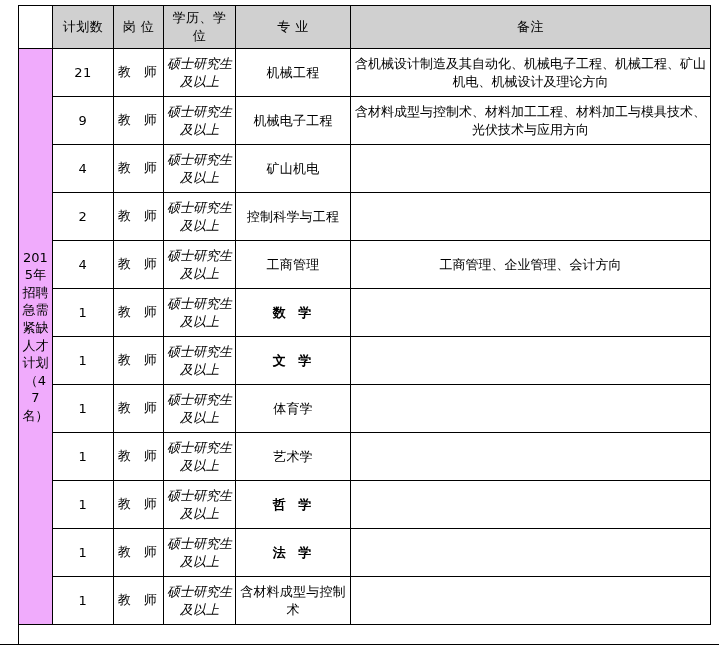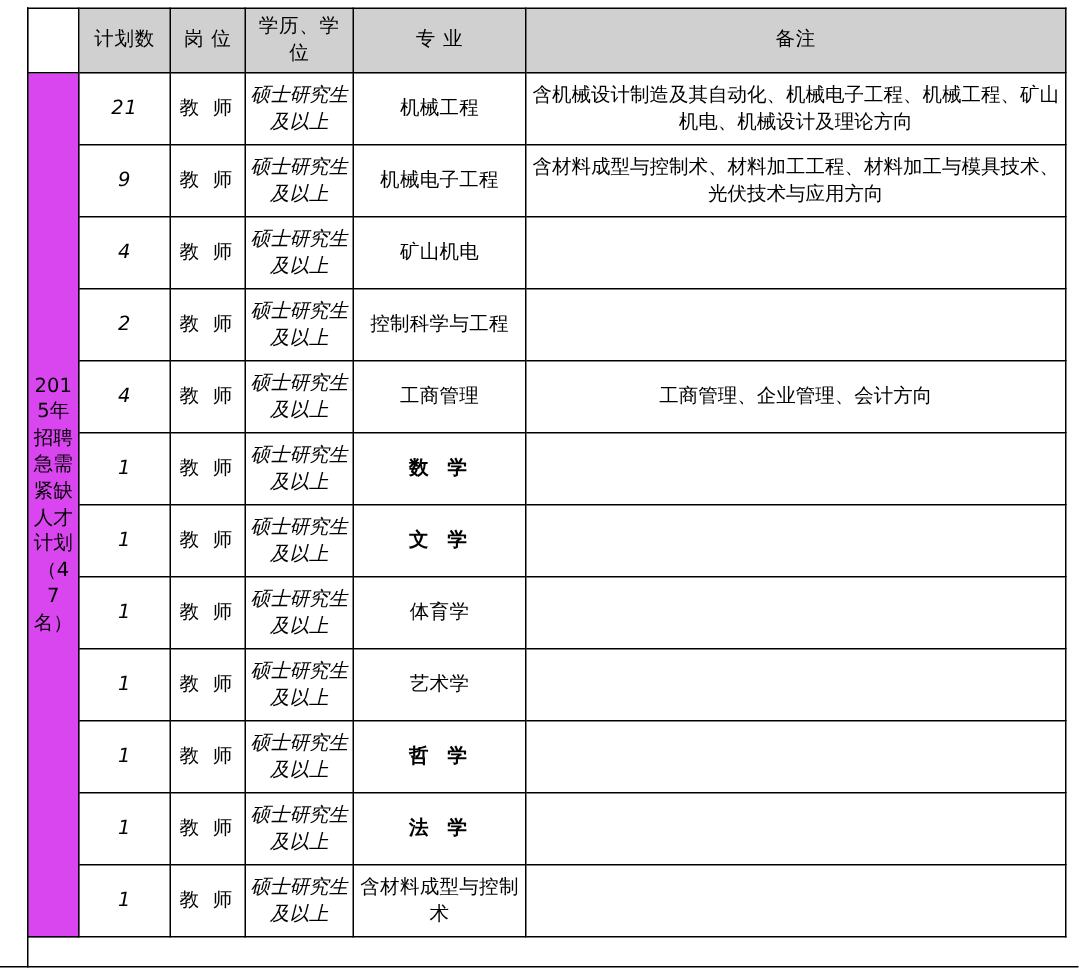--- a/index.html
+++ b/index.html
@@ -59,38 +59,38 @@
 
   td.hdr-blank {
     background: #ffffff;
     border-top: none;
     border-left: none;
     border-right: 1px solid #000000;
     border-bottom: none;
   }
 
   td.vlabel {
-    background: #d946ef;
+    background: #f0abfc;
     font-size: 12.5px;
     line-height: 1.62;
     letter-spacing: 0px;
     padding: 0 1px;
     word-break: break-all;
     white-space: normal;
     border-top: none;
     border-bottom: none;
     border-left: 1px solid #000000;
   }
 
   tbody td {
     height: 48px;
   }
 
-  td.count  { font-size: 12.5px; letter-spacing: 0.5px; font-style: italic; }
-  td.post   { font-size: 13px; letter-spacing: 2.5px; padding-left: 3px; }
+  td.count  { font-size: 12.5px; letter-spacing: 0.5px; }
+  td.post   { font-size: 13px; letter-spacing: 2.5px; padding-left: 3px; font-family: Liberation Mono, monospace; }
   td.degree { font-size: 13px; line-height: 1.45; letter-spacing: 0px; font-style: italic; }
   td.major  { font-size: 13px; letter-spacing: 0.2px; }
   td.major.spaced { letter-spacing: 4px; padding-left: 4px; font-weight: bold; }
   td.remark {
     font-size: 12.5px;
     line-height: 1.5;
     letter-spacing: 0px;
     padding: 2px 4px;
   }
   td.remark.empty { letter-spacing: 0; }

